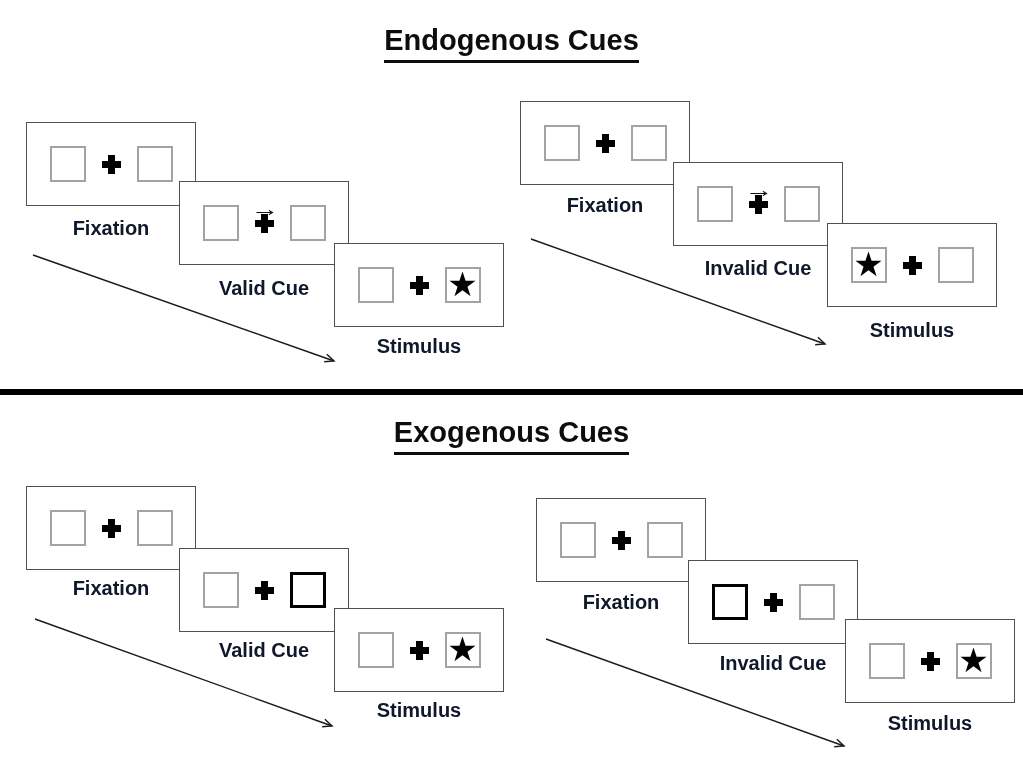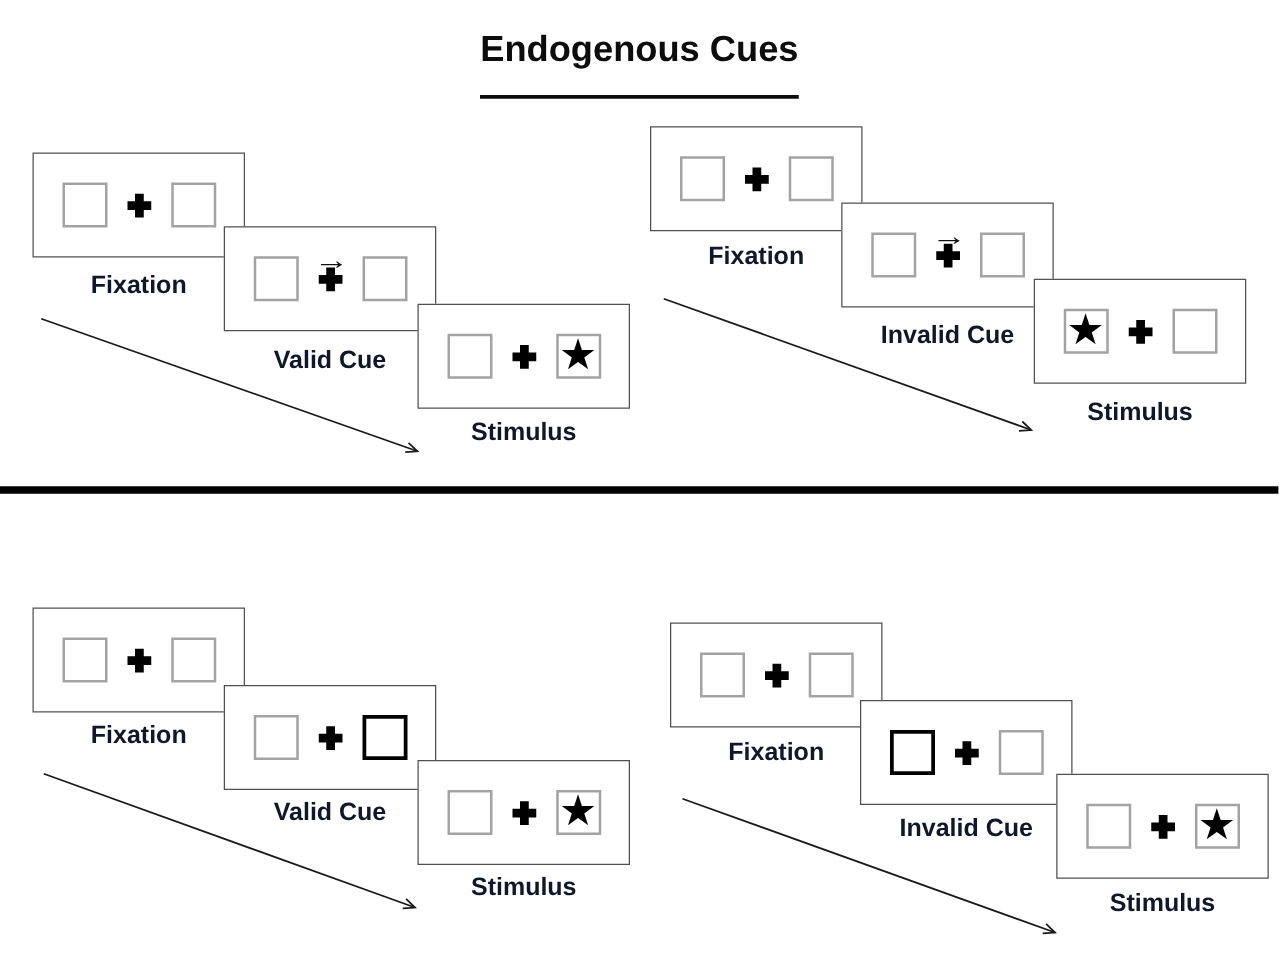--- a/index.html
+++ b/index.html
@@ -3,21 +3,21 @@
 <meta charset="utf-8">
 <style>
   html,body{margin:0;padding:0;background:#fff;}
   #page{
     position:relative;width:1023px;height:767px;background:#ffffff;
     font-family:"Liberation Sans",sans-serif;overflow:hidden;color:#1a1a1a;
   }
   .section-title-wrap{position:absolute;left:0;width:1023px;text-align:center;}
   .section-title{
     display:inline-block;font-size:29px;font-weight:bold;color:#0d0d0d;
-    border-bottom:3px solid #0d0d0d;padding-bottom:19px;line-height:1.1;
+    border-bottom:3px solid #0d0d0d;padding-bottom:3px;line-height:1.1;
   }
   .divider{position:absolute;left:0;top:389px;width:1023px;height:6px;background:#000;}
   .panel{
     position:absolute;width:170px;height:84px;background:#ffffff;
     border:1px solid #505050;box-sizing:border-box;
     display:flex;align-items:center;justify-content:center;gap:16px;
   }
   .box{
     width:36px;height:36px;box-sizing:border-box;border:2px solid #a3a3a3;background:#fff;
     display:flex;align-items:center;justify-content:center;
@@ -40,20 +40,23 @@
   #arrow-layer{position:absolute;left:0;top:0;z-index:5;pointer-events:none;}
   .z1{z-index:1}.z2{z-index:2}.z3{z-index:3}
 </style>
 </head>
 <body>
 
 <div id="page">
 
   <div class="section-title-wrap" style="top:25px;">
     <span class="section-title">Endogenous Cues</span>
+  </div>
+  <div class="section-title-wrap" style="top:417px;">
+    <span class="section-title">Exogenous Cues</span>
   </div>
 
   <div class="divider"></div>
 
   <div>
     <div class="panel z1" style="left:26px;top:122px;">
       <span class="box" data-variant="plain"></span>
       <span class="center-sym">
         <span class="cue-arrow"></span>
         <span class="cross">

